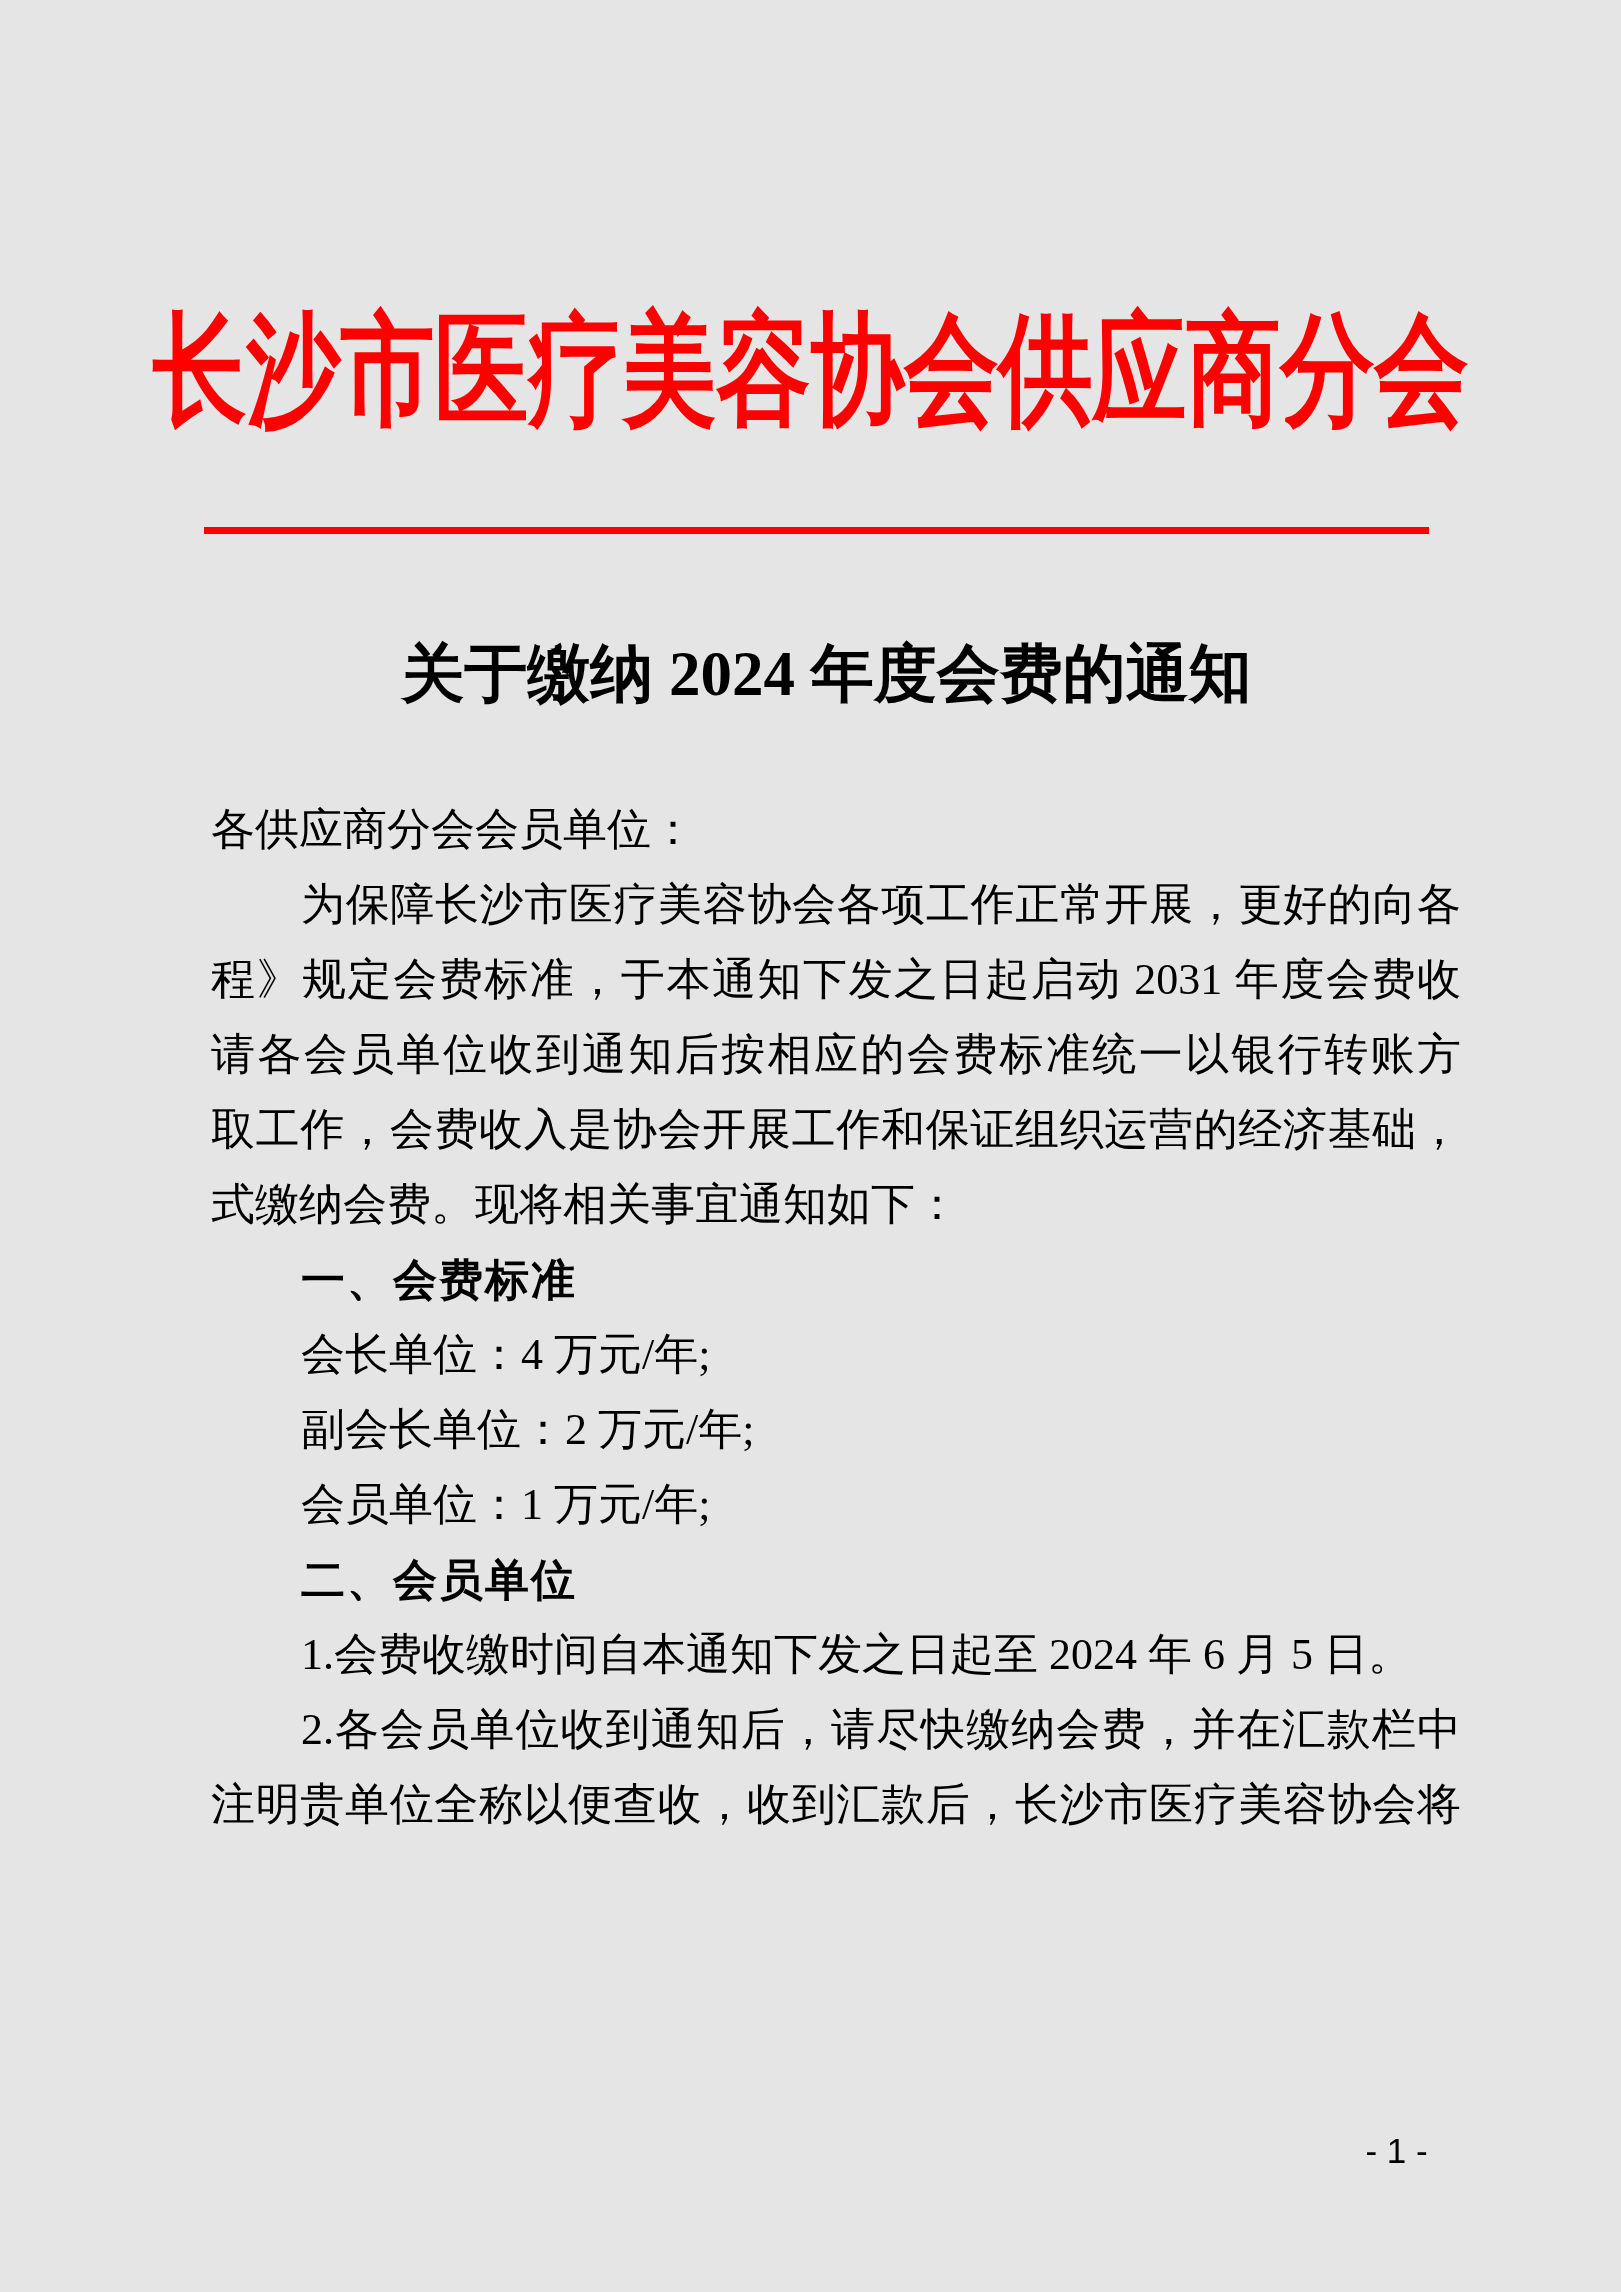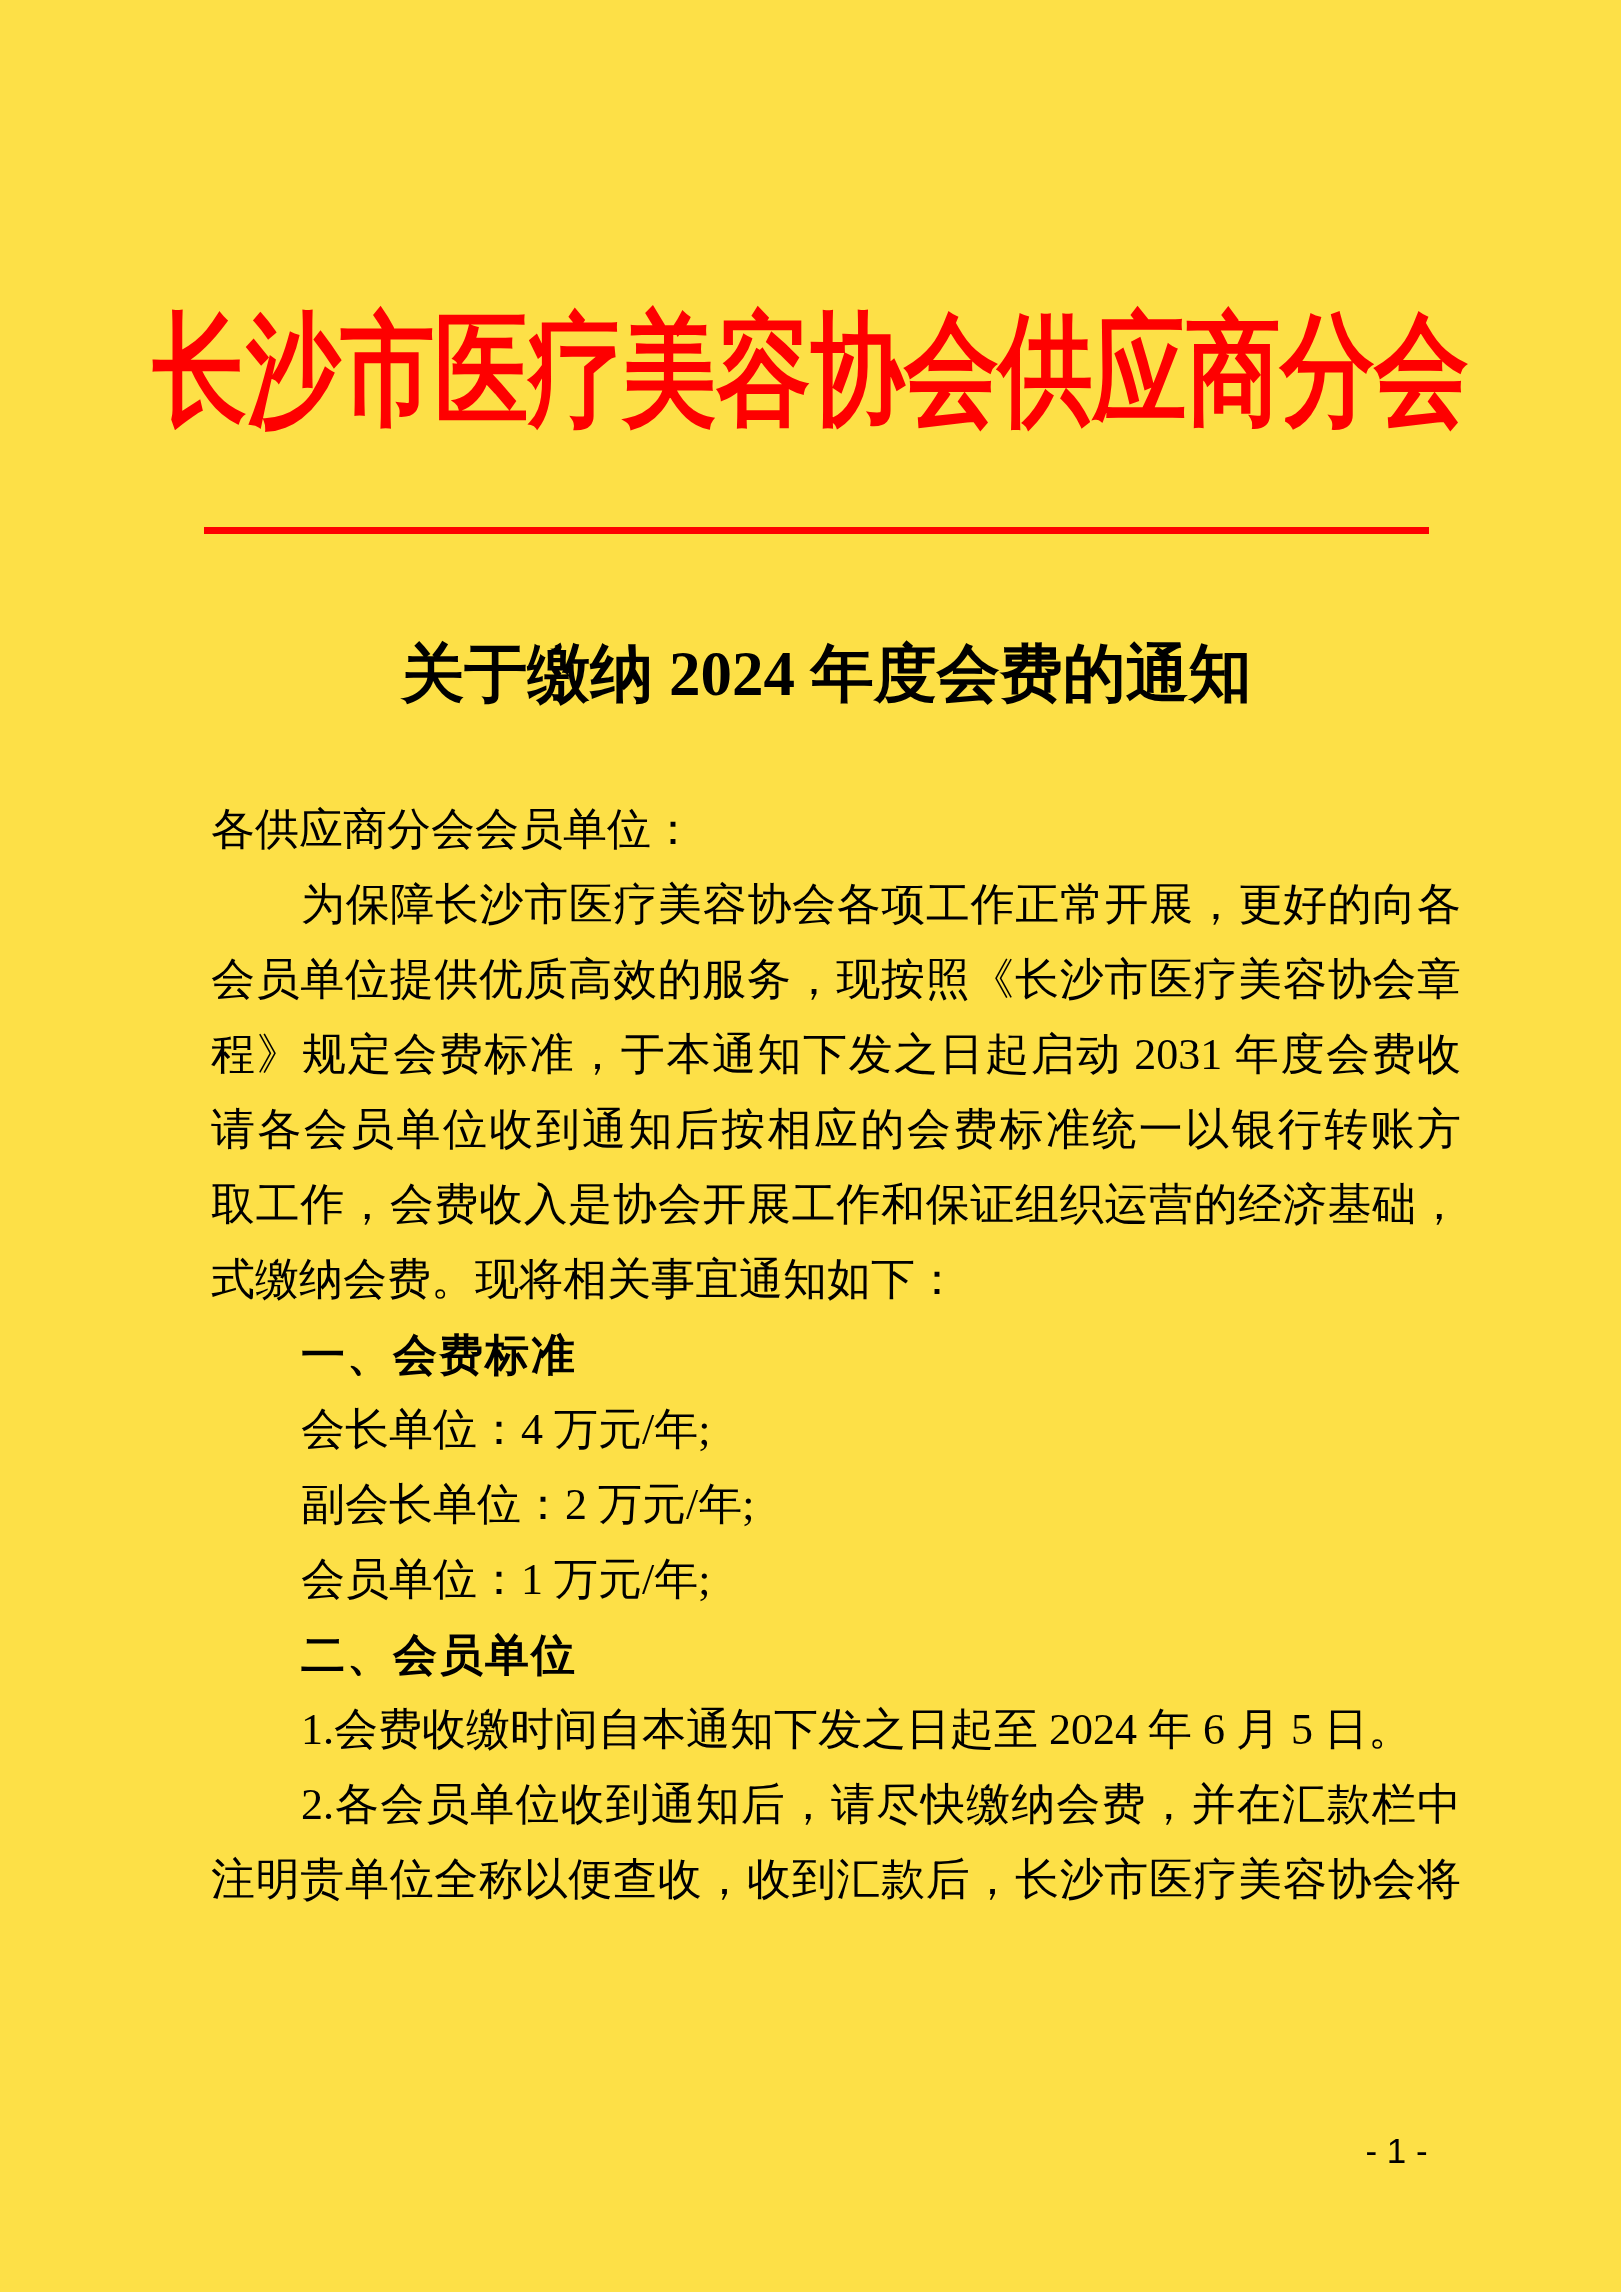--- a/index.html
+++ b/index.html
@@ -4,21 +4,21 @@
 <style>
   html, body {
     margin: 0;
     padding: 0;
     background: #ffffff;
   }
   .page {
     position: relative;
     width: 1621px;
     height: 2293px;
-    background: #fde047;
+    background: #e5e5e5;
     overflow: hidden;
     font-family: "Liberation Serif", "DejaVu Serif", serif;
     color: #000000;
   }
   .org-title {
     position: absolute;
     top: 323px;
     left: 0;
     width: 100%;
     text-align: center;
@@ -95,21 +95,20 @@
 
   <div class="org-title">长沙市医疗美容协会供应商分会</div>
 
   <div class="red-divider"></div>
 
   <div class="notice-title">关于缴纳 2024 年度会费的通知</div>
 
   <div class="body-text">
     <div class="bline">各供应商分会会员单位：</div>
     <div class="bline indent justify">为保障长沙市医疗美容协会各项工作正常开展，更好的向各</div>
-    <div class="bline justify">会员单位提供优质高效的服务，现按照《长沙市医疗美容协会章</div>
     <div class="bline justify">程》规定会费标准，于本通知下发之日起启动 2031 年度会费收</div>
     <div class="bline justify">请各会员单位收到通知后按相应的会费标准统一以银行转账方</div>
     <div class="bline justify">取工作，会费收入是协会开展工作和保证组织运营的经济基础，</div>
     <div class="bline">式缴纳会费。现将相关事宜通知如下：</div>
     <div class="bline indent heading">一、会费标准</div>
     <div class="bline indent">会长单位：4 万元/年;</div>
     <div class="bline indent">副会长单位：2 万元/年;</div>
     <div class="bline indent">会员单位：1 万元/年;</div>
     <div class="bline indent heading">二、会员单位</div>
     <div class="bline indent">1.会费收缴时间自本通知下发之日起至 2024 年 6 月 5 日。</div>

